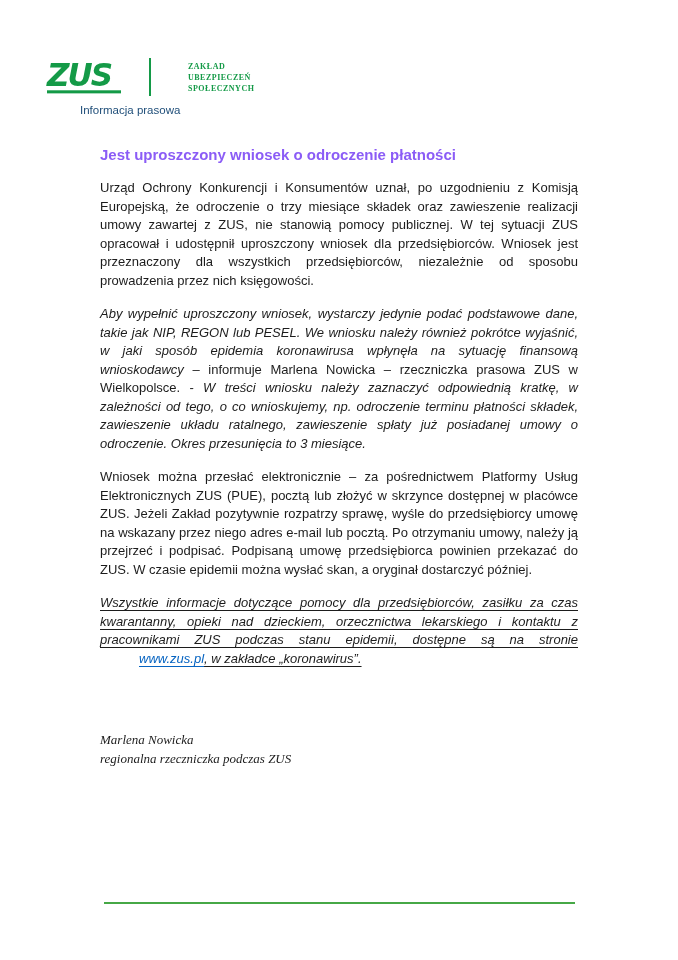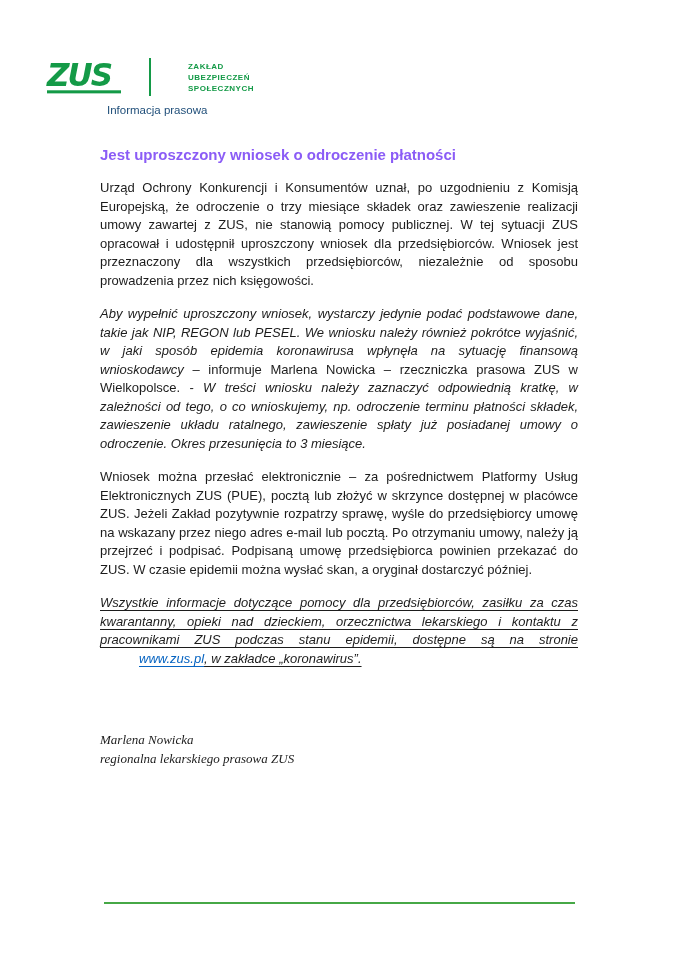--- a/index.html
+++ b/index.html
@@ -40,23 +40,24 @@
   }
   .brand-divider{
     width:2px;background:var(--zus-green);
     margin:1px 9px 0 0;height:38px;
   }
   .org-name{
     color:var(--zus-green);
     font-size:8px;font-weight:bold;
     letter-spacing:0.5px;line-height:11px;
     padding-top:4px;
+    font-family:Liberation Serif, serif;
   }
   .press-label{
-    position:absolute;top:104px;left:107px;
+    position:absolute;top:104px;left:80px;
     color:var(--navy);
     font-size:11.5px;
   }
   
   .doc{
     position:absolute;top:146px;left:100px;width:478px;
     color:var(--ink);
     font-size:13px;line-height:18.5px;
   }
   .doc h1{
@@ -121,20 +122,20 @@
     <p>Urząd Ochrony Konkurencji i Konsumentów uznał, po uzgodnieniu z Komisją Europejską, że odroczenie o trzy miesiące składek oraz zawieszenie realizacji umowy zawartej z ZUS, nie stanowią pomocy publicznej. W tej sytuacji ZUS opracował i udostępnił uproszczony wniosek dla przedsiębiorców. Wniosek jest przeznaczony dla wszystkich przedsiębiorców, niezależnie od sposobu prowadzenia przez nich księgowości.</p>
 
     <p class="quote"><span>Aby wypełnić uproszczony wniosek, wystarczy jedynie podać podstawowe dane, takie jak NIP, REGON lub PESEL. We wniosku należy również pokrótce wyjaśnić, w jaki sposób epidemia koronawirusa wpłynęła na sytuację finansową wnioskodawcy</span><span class="attribution"> – informuje Marlena Nowicka – rzeczniczka prasowa ZUS w Wielkopolsce. - </span><span>W treści wniosku należy zaznaczyć odpowiednią kratkę, w zależności od tego, o co wnioskujemy, np. odroczenie terminu płatności składek, zawieszenie układu ratalnego, zawieszenie spłaty już posiadanej umowy o odroczenie. Okres przesunięcia to 3 miesiące.</span></p>
 
     <p>Wniosek można przesłać elektronicznie – za pośrednictwem Platformy Usług Elektronicznych ZUS (PUE), pocztą lub złożyć w skrzynce dostępnej w placówce ZUS. Jeżeli Zakład pozytywnie rozpatrzy sprawę, wyśle do przedsiębiorcy umowę na wskazany przez niego adres e-mail lub pocztą. Po otrzymaniu umowy, należy ją przejrzeć i podpisać. Podpisaną umowę przedsiębiorca powinien przekazać do ZUS. W czasie epidemii można wysłać skan, a oryginał dostarczyć później.</p>
 
     <p class="footer-note"><span>Wszystkie informacje dotyczące pomocy dla przedsiębiorców, zasiłku za czas kwarantanny, opieki nad dzieckiem, orzecznictwa lekarskiego i kontaktu z pracownikami ZUS podczas stanu epidemii, dostępne są na stronie </span><a>www.zus.pl</a><span>, w zakładce „koronawirus”.</span></p>
 
     <div class="signature">
       <div>Marlena Nowicka</div>
-      <div>regionalna lekarskiego prasowa ZUS</div>
+      <div>regionalna rzeczniczka podczas ZUS</div>
     </div>
 
   </div>
 
   <div class="footer-rule"></div>
 
 </div>
 
 </body></html>

